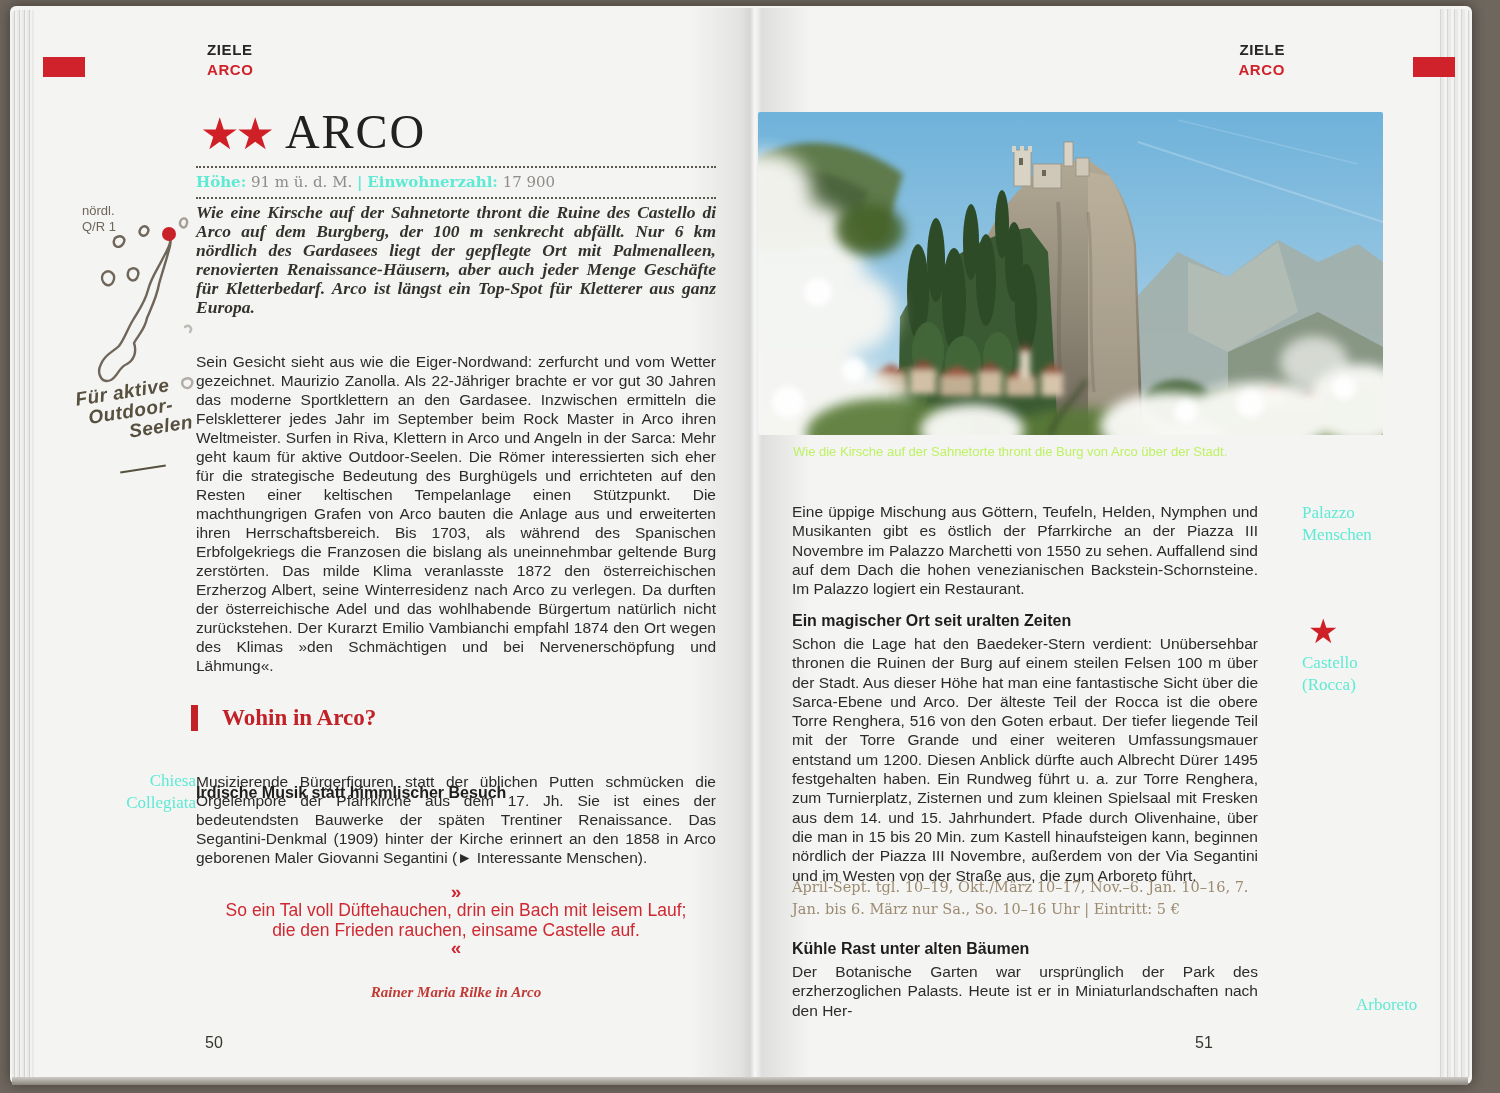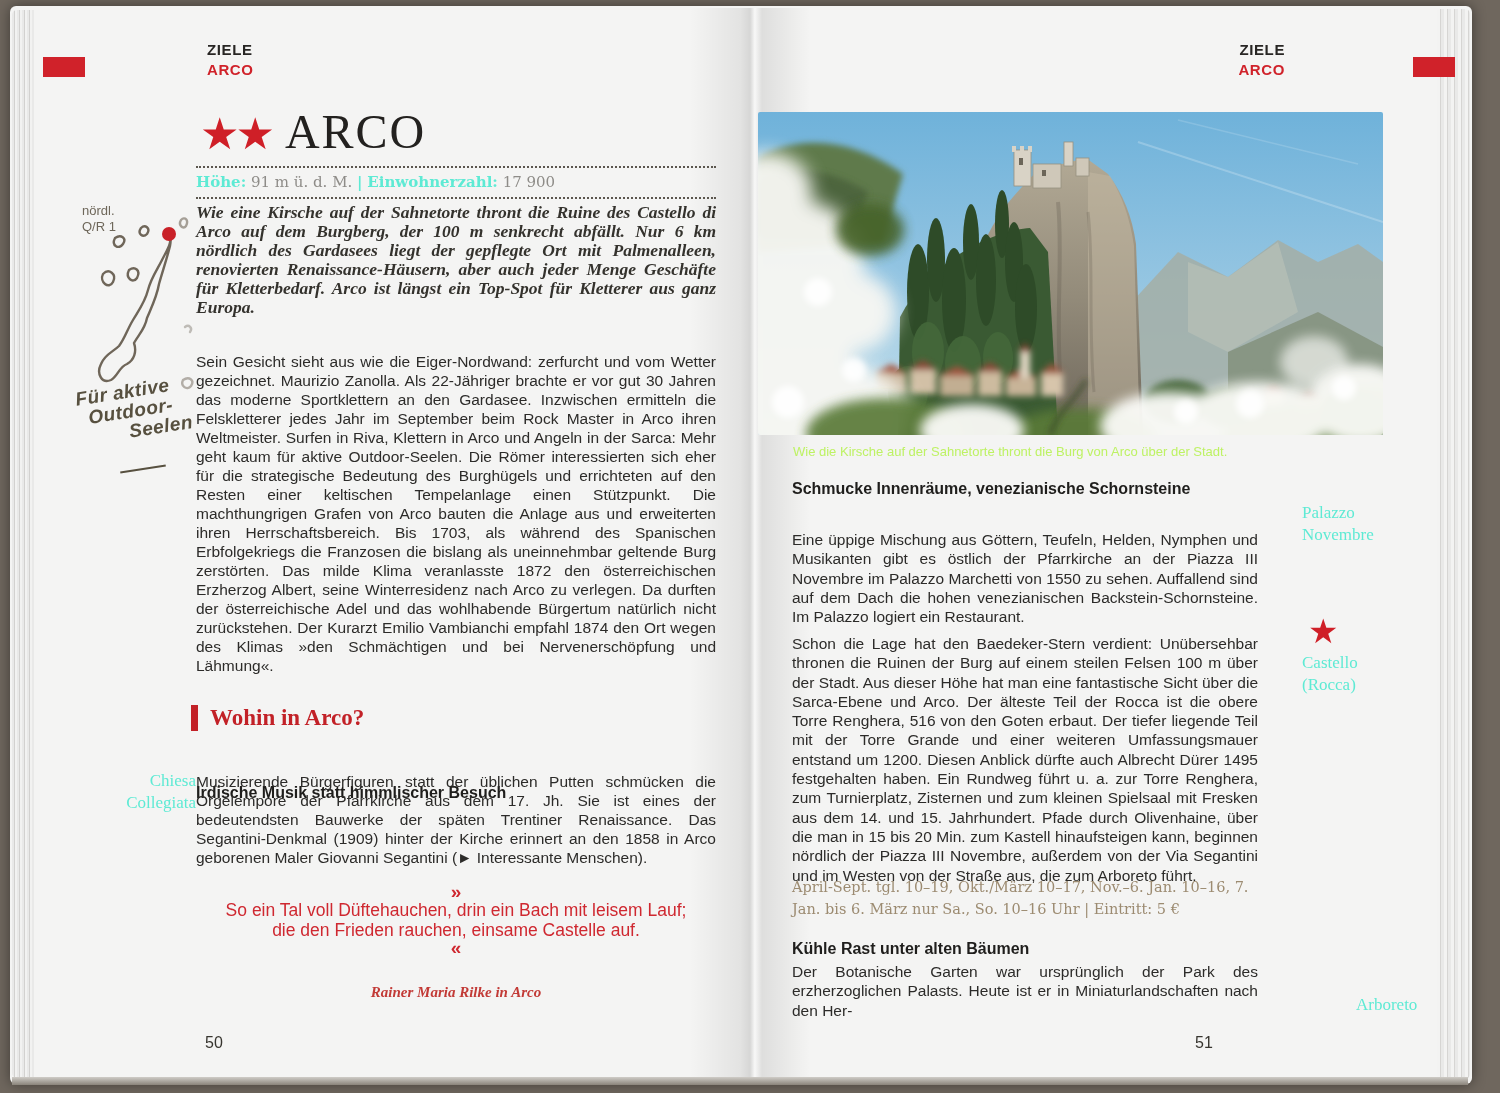--- a/index.html
+++ b/index.html
@@ -25,21 +25,21 @@
   
   .title-row{display:flex;align-items:flex-end;gap:14px;}
   .title-stars{font-size:44px;line-height:44px;color:#cf1f27;letter-spacing:-4px;}
   .title-text{font-family:"Liberation Serif",serif;font-size:48px;line-height:48px;color:#23211f;letter-spacing:2px;}
   .infobar{border-top:2px dotted #5b564e;border-bottom:2px dotted #5b564e;padding:5px 0 6px 0;
            font-family:"DejaVu Serif",serif;font-size:15px;color:#8e8c88;}
   .infobar b{color:#5eead4;font-weight:bold;}
   .intro{font-family:"Liberation Serif",serif;font-style:italic;font-weight:bold;
          font-size:17.5px;line-height:19px;color:#34322d;text-align:justify;}
   .bodytext{font-size:15.5px;line-height:19px;color:#2c2b29;text-align:justify;}
-  .sechead{display:flex;align-items:flex-start;gap:12px;}
+  .sechead{display:flex;align-items:flex-start;gap:24px;}
   .sechead .bar{width:7px;height:26px;background:#c22127;}
   .sechead .txt{font-family:"Liberation Serif",serif;font-weight:bold;font-size:23px;color:#c22127;}
   .arthead{font-size:16px;font-weight:bold;color:#1f1e1c;}
   .marginlabel{font-family:"Liberation Serif",serif;font-size:17px;line-height:22px;color:#5eead4;}
   .quote{color:#cf2830;text-align:center;font-size:17.5px;line-height:20px;}
   .quote .mark{font-size:19px;font-weight:bold;line-height:16px;}
   .attribution{font-family:"Liberation Serif",serif;font-style:italic;font-weight:bold;
                font-size:15px;color:#c23a36;text-align:center;}
   .pagenum{font-size:16px;color:#37352f;}
   .mapnote{font-size:13px;line-height:16px;color:#6e675a;}
@@ -270,27 +270,27 @@
           <circle cx="96" cy="258" r="12"></circle>
         <circle cx="428" cy="300" r="12"></circle>
           <circle cx="492" cy="292" r="14"></circle>
           <circle cx="586" cy="276" r="12"></circle>
       </g>
     </svg>
   </div>
 
   <div class="abs caption" style="left:793px;top:444px;width:600px;">Wie die Kirsche auf der Sahnetorte thront die Burg von Arco über der Stadt.</div>
 
-  <div class="abs arthead" style="left:792px;top:480px;width:466px;">Schmucke Innenräume, venezianische Schornsteine</div>
-  <div class="abs bodytext" style="left:792px;top:502px;width:466px;line-height:19.3px;margin-top:28px;">Eine üppige Mischung aus Göttern, Teufeln, Helden, Nymphen und Musikanten gibt es östlich der Pfarrkirche an der Piazza III Novembre im Palazzo Marchetti von 1550 zu sehen. Auffallend sind auf dem Dach die hohen venezianischen Backstein-Schornsteine. Im Palazzo logiert ein Restaurant.</div>
+  <div class="abs bodytext" style="left:792px;top:502px;width:466px;line-height:19.3px;">Eine üppige Mischung aus Göttern, Teufeln, Helden, Nymphen und Musikanten gibt es östlich der Pfarrkirche an der Piazza III Novembre im Palazzo Marchetti von 1550 zu sehen. Auffallend sind auf dem Dach die hohen venezianischen Backstein-Schornsteine. Im Palazzo logiert ein Restaurant.</div>
   <div class="abs marginlabel" style="left:1302px;top:502px;width:150px;">
     <div>Palazzo</div>
-    <div>Novembre</div>
-  </div>
-
+    <div>Menschen</div>
+  </div>
+
+  <div class="abs arthead" style="left:792px;top:612px;width:466px;">Ein magischer Ort seit uralten Zeiten</div>
   <div class="abs bodytext" style="left:792px;top:634px;width:466px;line-height:19.3px;">Schon die Lage hat den Baedeker-Stern verdient: Unübersehbar thronen die Ruinen der Burg auf einem steilen Felsen 100 m über der Stadt. Aus dieser Höhe hat man eine fantastische Sicht über die Sarca-Ebene und Arco. Der älteste Teil der Rocca ist die obere Torre Renghera, 516 von den Goten erbaut. Der tiefer liegende Teil mit der Torre Grande und einer weiteren Umfassungsmauer entstand um 1200. Diesen Anblick dürfte auch Albrecht Dürer 1495 festgehalten haben. Ein Rundweg führt u. a. zur Torre Renghera, zum Turnierplatz, Zisternen und zum kleinen Spielsaal mit Fresken aus dem 14. und 15. Jahrhundert. Pfade durch Olivenhaine, über die man in 15 bis 20 Min. zum Kastell hinaufsteigen kann, beginnen nördlich der Piazza III Novembre, außerdem von der Via Segantini und im Westen von der Straße aus, die zum Arboreto führt.</div>
   <div class="abs margin-star" style="left:1308px;top:614px;">★</div>
   <div class="abs marginlabel" style="left:1302px;top:652px;width:150px;">
     <div>Castello</div>
     <div>(Rocca)</div>
   </div>
   <div class="abs hours" style="left:792px;top:876px;width:466px;">April-Sept. tgl. 10–19, Okt./März 10–17, Nov.–6. Jan. 10–16, 7. Jan. bis 6. März nur Sa., So. 10–16 Uhr | Eintritt: 5 €</div>
 
   <div class="abs arthead" style="left:792px;top:940px;width:466px;">Kühle Rast unter alten Bäumen</div>
   <div class="abs bodytext" style="left:792px;top:962px;width:466px;line-height:19.3px;">Der Botanische Garten war ursprünglich der Park des erzherzoglichen Palasts. Heute ist er in Miniaturlandschaften nach den Her-</div>

